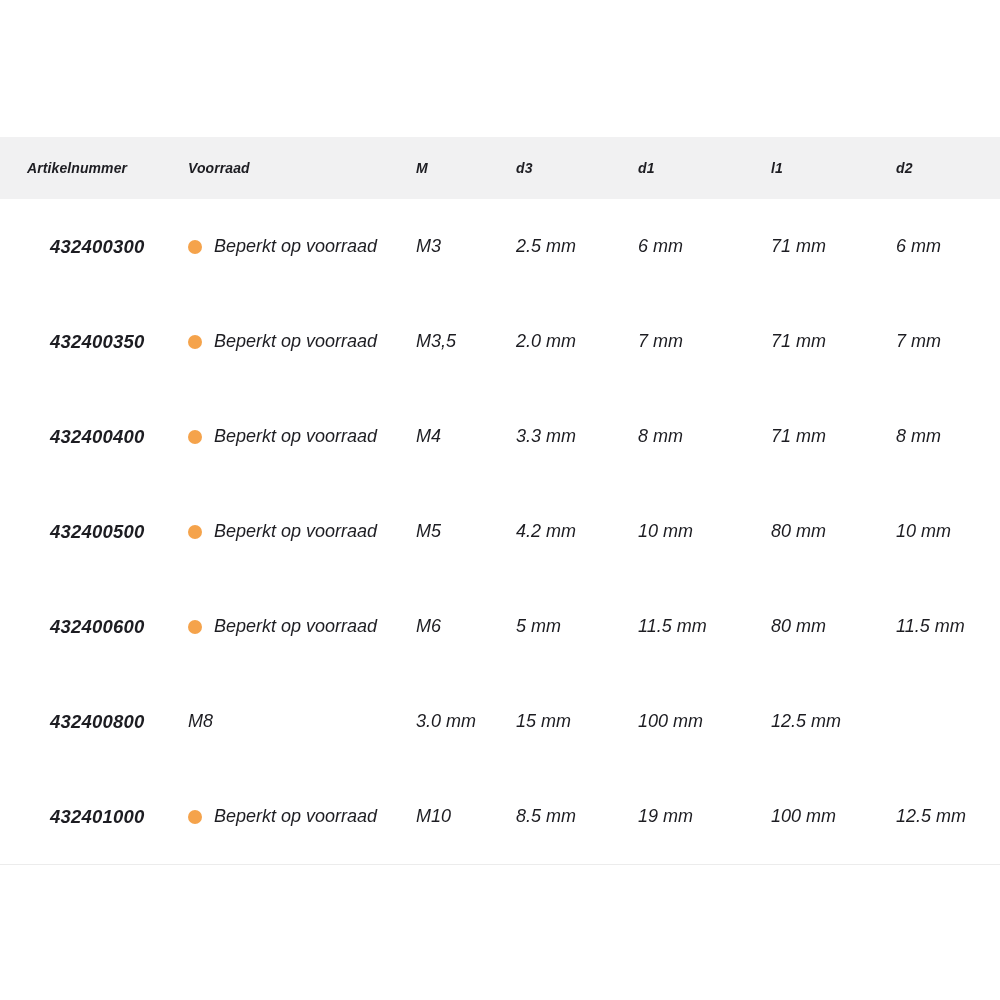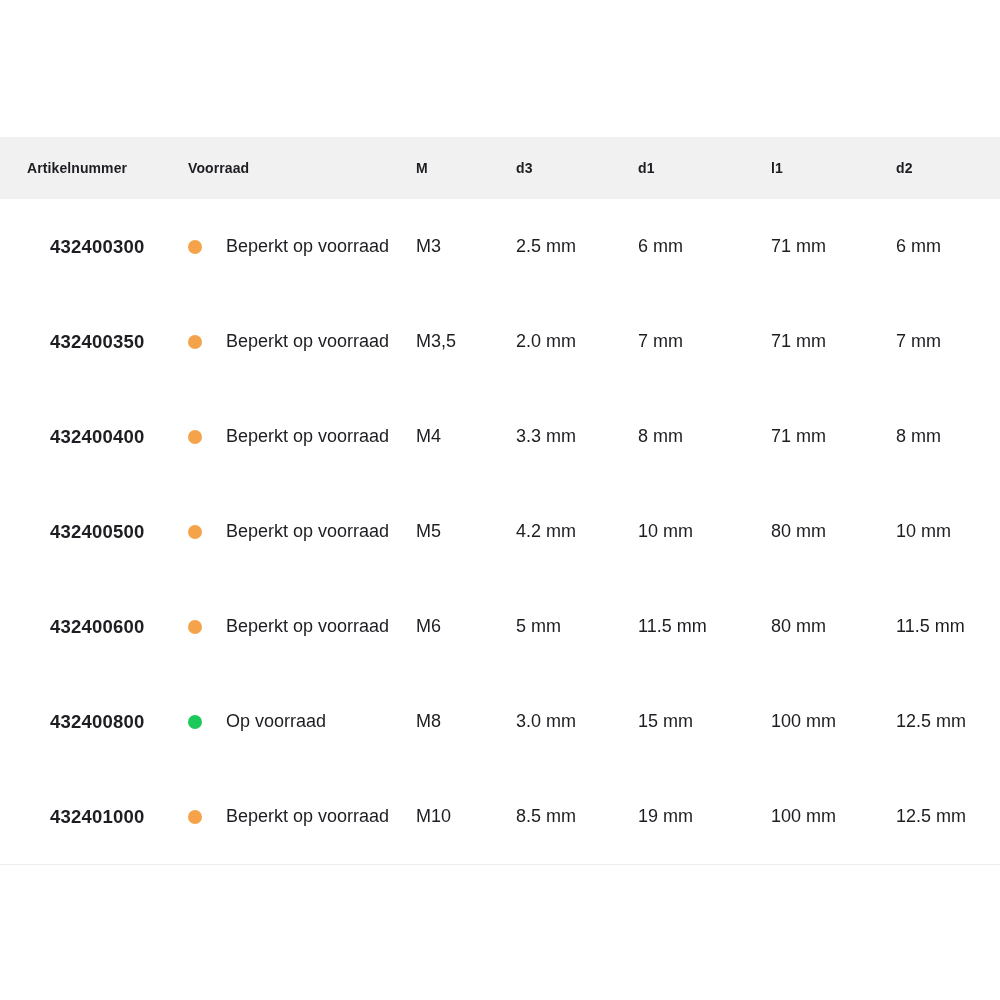--- a/index.html
+++ b/index.html
@@ -21,20 +21,21 @@
   .variant-table{
     position:absolute;
     top:137px;left:0;right:0;
   }
   .grid-row{
     display:grid;
     grid-template-columns:161px 228px 100px 122px 133px 125px 1fr;
     align-items:center;
     padding-left:27px;
     padding-right:10px;
+    font-style:italic;
   }
   .thead{
     background:var(--header-bg);
     height:62px;
     font-size:14px;
     font-weight:700;
     letter-spacing:.1px;
   }
   .tbody{
     border-bottom:1px solid var(--border);
@@ -47,21 +48,21 @@
   }
   .cell-artikel{
     font-weight:700;
     font-size:18.5px;
     letter-spacing:.2px;
     margin-left:23px;
   }
   .cell-stock{
     display:flex;
     align-items:center;
-    gap:24px;
+    gap:12px;
   }
   .dot{
     width:14px;height:14px;
     border-radius:50%;
     flex:0 0 auto;
     background:#ccc;
   }
   .dot[data-status="limited"]{background:var(--orange);}
   .dot[data-status="in_stock"]{background:var(--green);}
 </style>
@@ -142,24 +143,20 @@
       </div>
       <div>M6</div>
       <div>5 mm</div>
       <div>11.5 mm</div>
       <div>80 mm</div>
       <div>11.5 mm</div>
     </div>
 
     <div class="grid-row trow">
       <div class="cell-artikel">432400800</div>
-      <div class="cell-stock">
-        <span class="dot" data-status="in_stock"></span>
-        <span>Op voorraad</span>
-      </div>
       <div>M8</div>
       <div>3.0 mm</div>
       <div>15 mm</div>
       <div>100 mm</div>
       <div>12.5 mm</div>
     </div>
 
     <div class="grid-row trow">
       <div class="cell-artikel">432401000</div>
       <div class="cell-stock">

